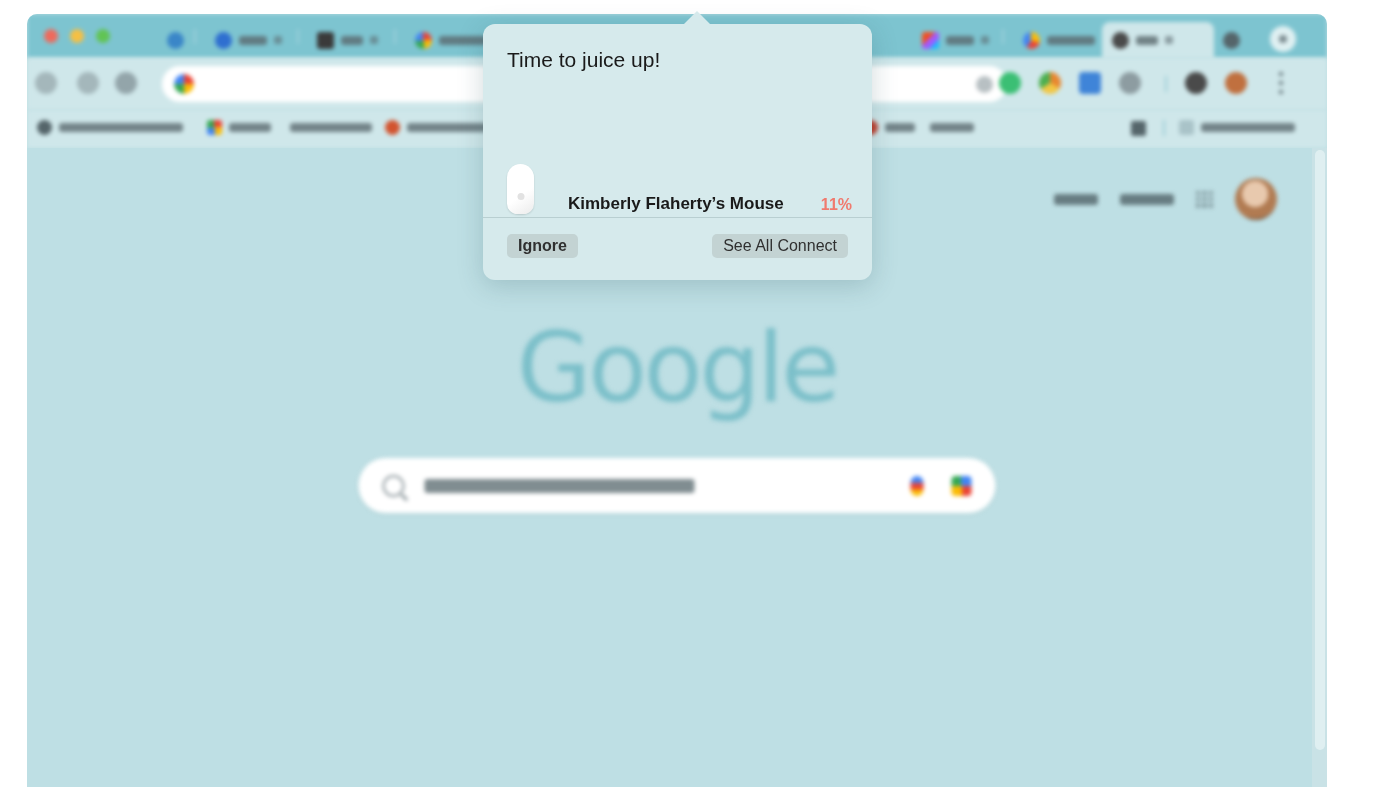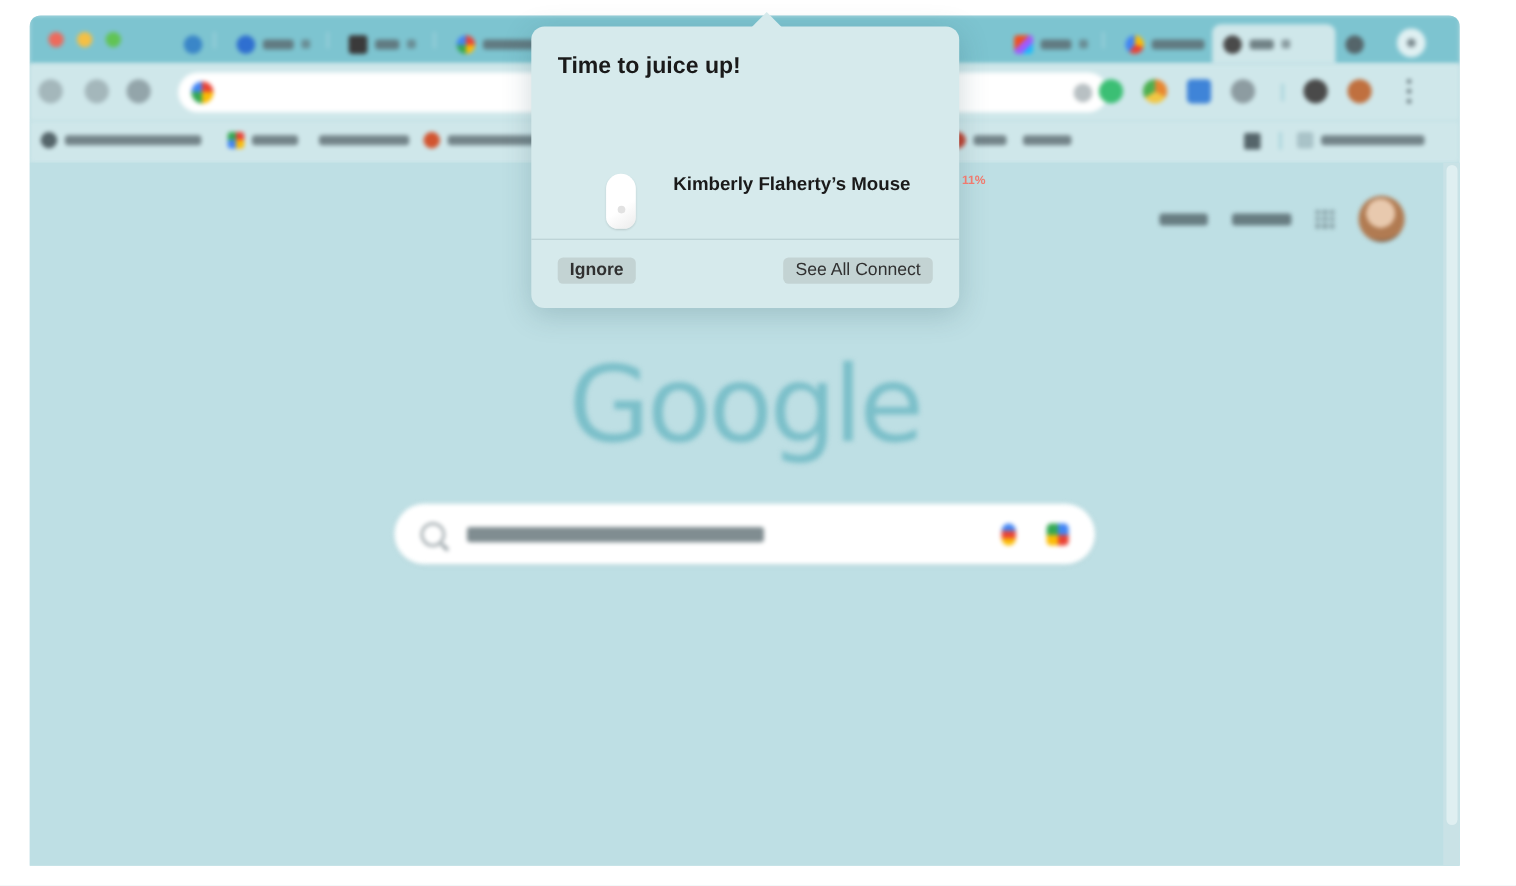--- a/index.html
+++ b/index.html
@@ -87,31 +87,31 @@
     background:linear-gradient(180deg,#4285f4 0 34%,#ea4335 35% 67%,#fbbc05 68% 100%);}
   .sb-lens{width:20px;height:20px;border-radius:4px;
     background:conic-gradient(#4285f4 0 25%,#ea4335 0 50%,#fbbc05 0 75%,#34a853 0 100%);}
 
   
   .popup{position:absolute;left:483px;top:24px;width:389px;height:256px;
     background:#d6eaec;border-radius:12px;box-shadow:0 6px 26px rgba(40,80,90,.22);z-index:50;}
   .popup-tail{position:absolute;left:683px;top:11px;width:0;height:0;
     border-left:14px solid transparent;border-right:14px solid transparent;
     border-bottom:14px solid #d6eaec;z-index:51;}
-  .popup-title{position:absolute;left:24px;top:24px;font-size:21px;font-weight:bold;color:#1a1a1a;}
+  .popup-title{position:absolute;left:24px;top:24px;font-size:21px;font-weight:normal;color:#1a1a1a;}
   .popup-body{position:absolute;left:24px;top:56px;width:345px;font-size:16px;line-height:1.25;
     color:#4a4a4a;}
-  .device-row{position:absolute;left:24px;top:134px;width:345px;height:56px;display:flex;align-items:flex-start;margin-left:44px;}
+  .device-row{position:absolute;left:24px;top:134px;width:345px;height:56px;display:flex;align-items:flex-end;}
   .mouse-ico{width:27px;height:50px;border-radius:14px 14px 11px 11px;
     background:linear-gradient(145deg,#ffffff 0 60%,#ebebeb 100%);
     box-shadow:0 1px 2px rgba(0,0,0,.14);position:relative;flex:0 0 auto;}
   .mouse-ico:after{content:"";position:absolute;left:50%;top:58%;transform:translateX(-50%);
     width:7px;height:7px;border-radius:50%;background:#e2e2e2;}
   .device-name{margin-left:34px;font-size:17px;font-weight:bold;color:#1a1a1a;flex:1;}
-  .device-pct{font-size:11px;font-weight:bold;color:#f07a6e;}
+  .device-pct{font-size:16px;font-weight:bold;color:#f07a6e;}
   .popup-divider{position:absolute;left:0;top:193px;width:100%;height:1px;background:#b9cfd1;}
   .popup-actions{position:absolute;left:0;top:194px;width:100%;height:62px;}
   .pbtn{position:absolute;top:16px;height:24px;border:none;border-radius:5px;background:#c3d3d3;
     font-family:"Liberation Sans",sans-serif;font-size:16px;color:#303030;cursor:pointer;
     padding:0 11px;line-height:24px;}
   .pbtn-ignore{left:24px;font-weight:bold;}
   .pbtn-see{right:24px;}
 </style>
 </head>
 <body>

